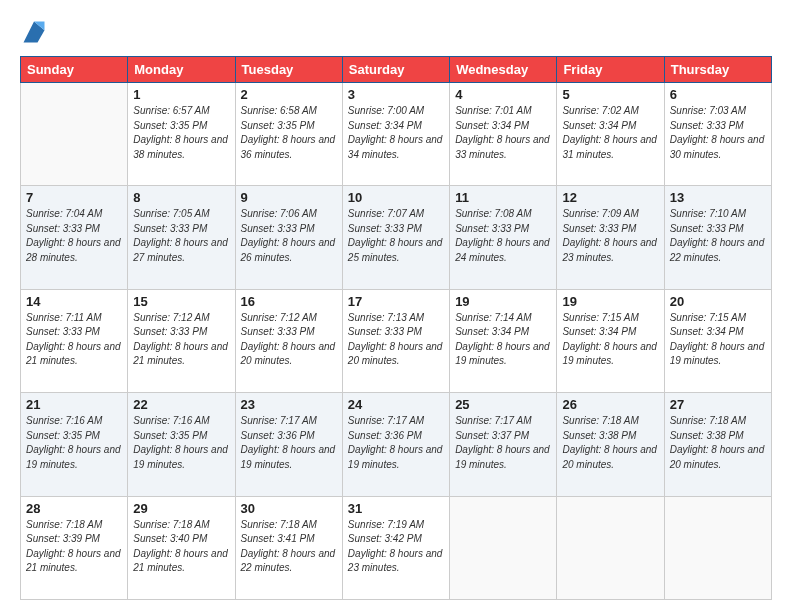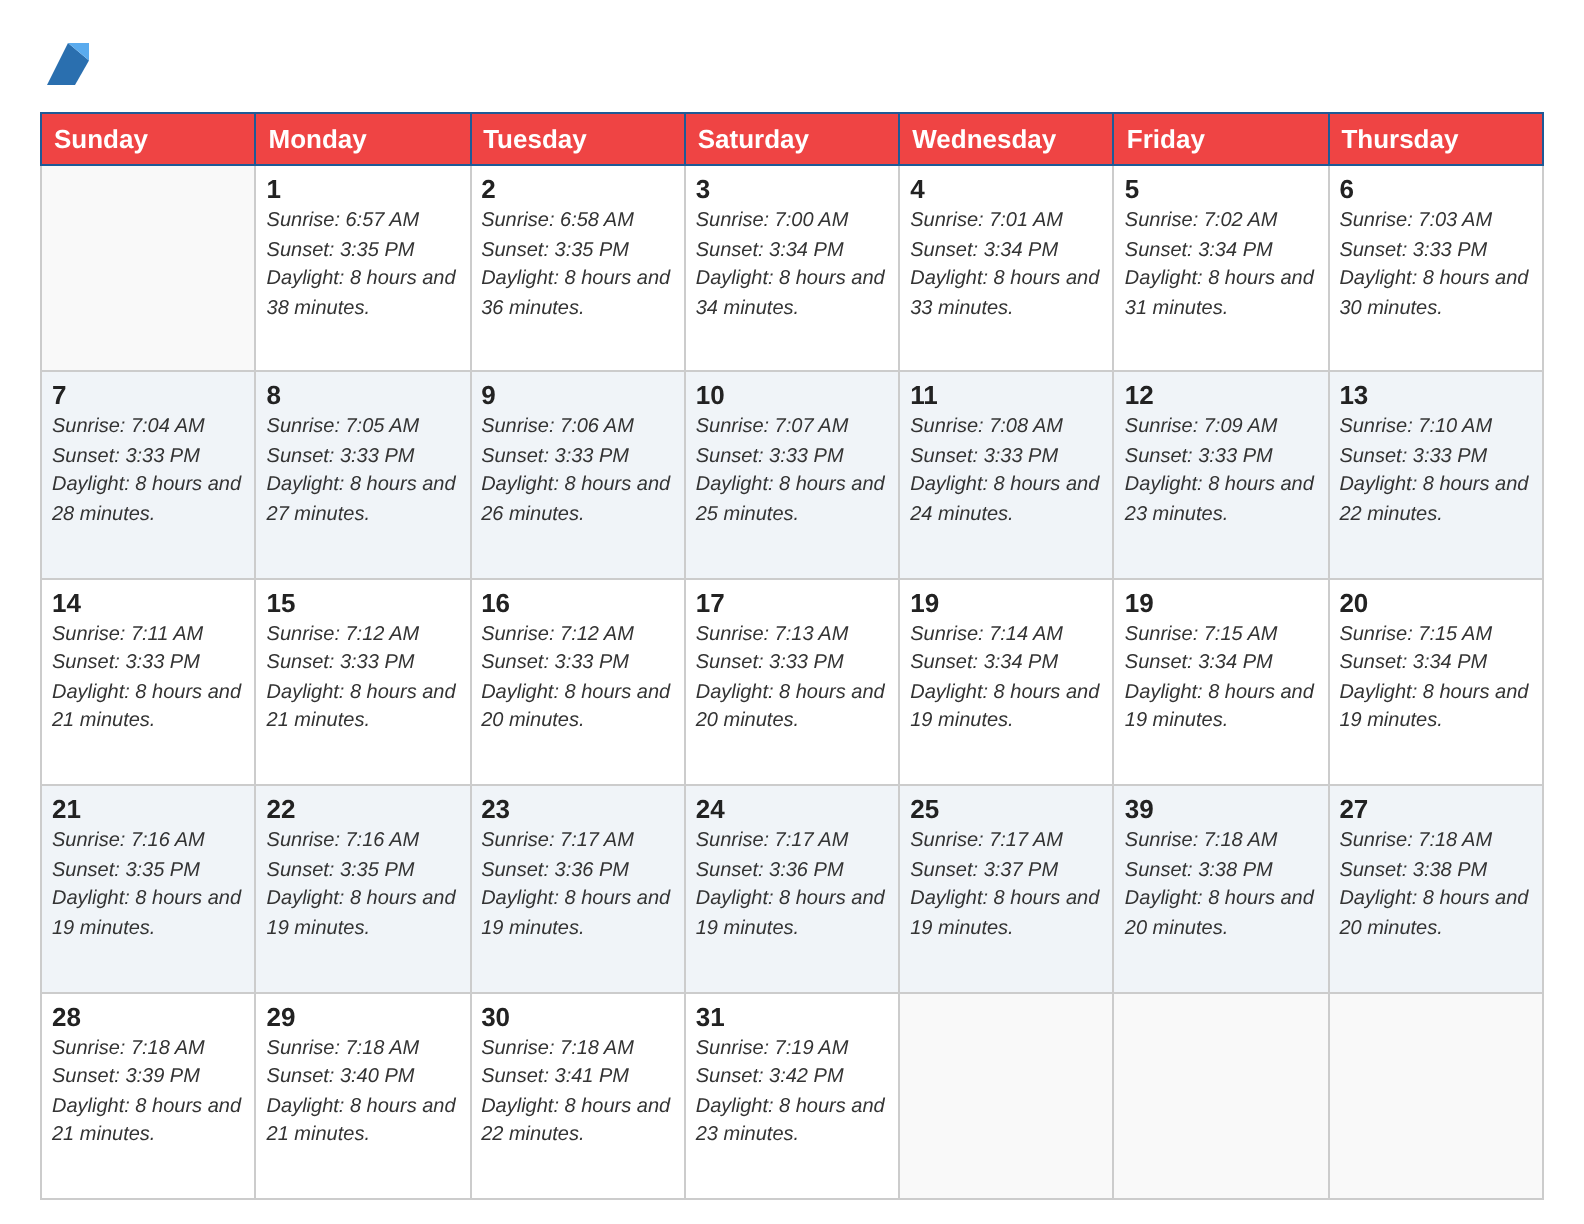--- a/index.html
+++ b/index.html
@@ -235,21 +235,21 @@
           </td>
           <td>
             <span class="day-num">24</span>
             <div class="day-info">Sunrise: 7:17 AM<br>Sunset: 3:36 PM<br>Daylight: 8 hours and 19 minutes.</div>
           </td>
           <td>
             <span class="day-num">25</span>
             <div class="day-info">Sunrise: 7:17 AM<br>Sunset: 3:37 PM<br>Daylight: 8 hours and 19 minutes.</div>
           </td>
           <td>
-            <span class="day-num">39</span>
+            <span class="day-num">26</span>
             <div class="day-info">Sunrise: 7:18 AM<br>Sunset: 3:38 PM<br>Daylight: 8 hours and 20 minutes.</div>
           </td>
           <td>
             <span class="day-num">27</span>
             <div class="day-info">Sunrise: 7:18 AM<br>Sunset: 3:38 PM<br>Daylight: 8 hours and 20 minutes.</div>
           </td>
         </tr>
         <tr>
           <td>
             <span class="day-num">28</span>

